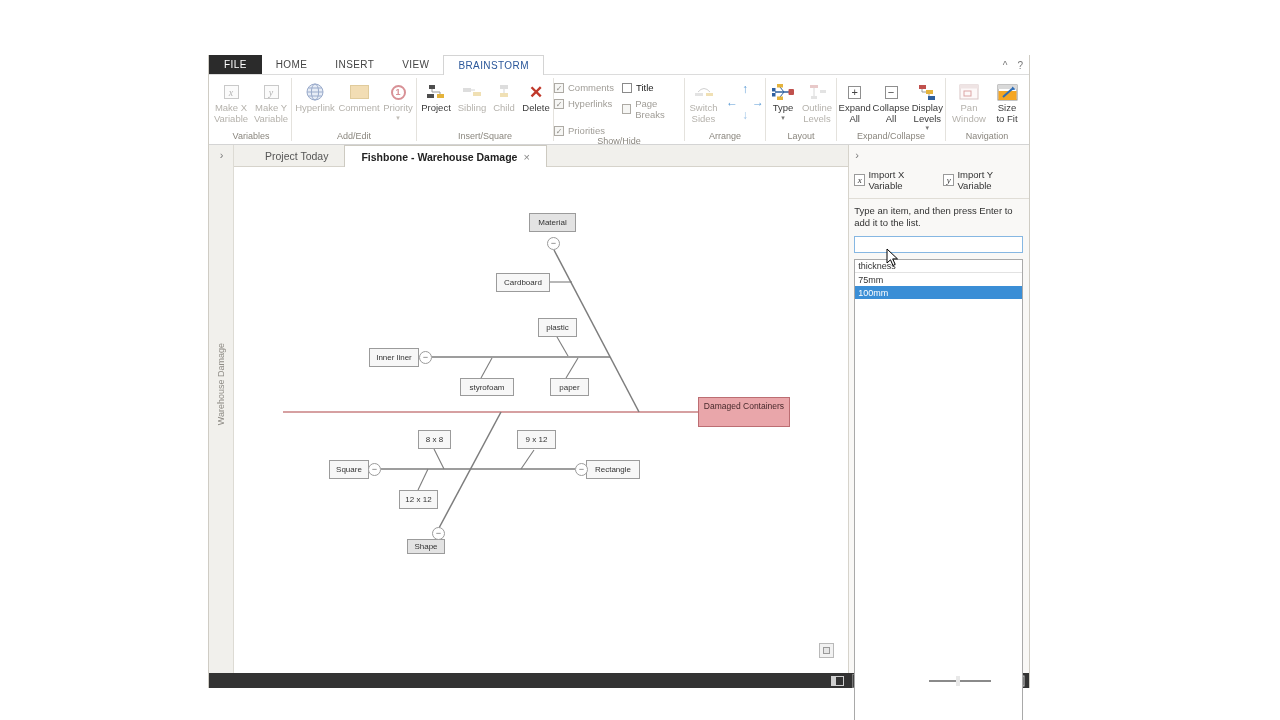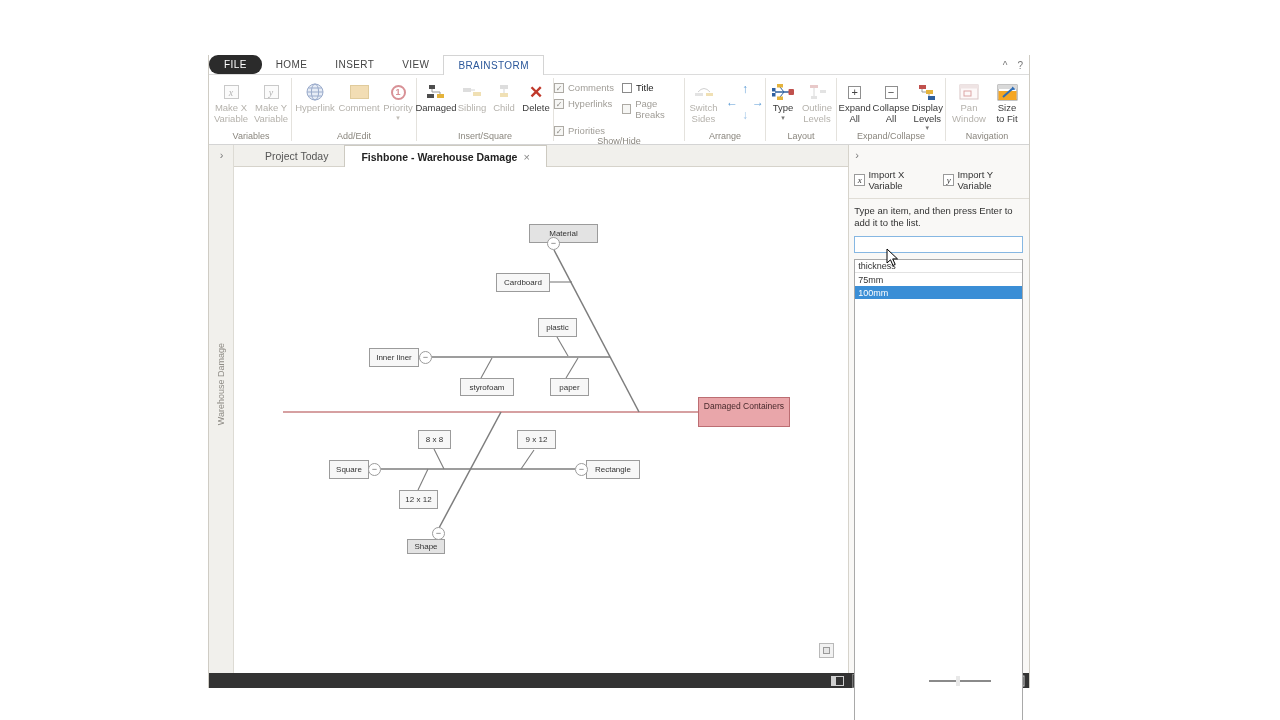--- a/index.html
+++ b/index.html
@@ -4,21 +4,21 @@
 <style>
   * { margin:0; padding:0; box-sizing:border-box; }
   body { background:#ffffff; font-family:"Liberation Sans", sans-serif; width:1280px; height:720px; overflow:hidden; position:relative; }
 
   .app { position:absolute; left:208px; top:55px; width:822px; height:633px; background:#fff;
          border-left:1px solid #cfccc4; border-right:1px solid #cfccc4; font-size:10px; color:#3b3b3b; }
 
   
   .tabrow { height:20px; display:flex; align-items:stretch; background:#fff; border-bottom:1px solid #dcdcdc; position:relative; }
   .rtab { padding:0 14px; display:flex; align-items:center; font-size:10px; color:#444; letter-spacing:.4px; cursor:default; }
-  .rtab.file { background:#2b2b2b; color:#fff; padding:0 15px;border-radius:9px; }
+  .rtab.file { background:#2b2b2b; color:#fff; padding:0 15px; }
   .rtab.active { background:#fff; border:1px solid #d4d4d4; border-bottom:none; margin-bottom:-1px; color:#2b579a; }
   .winbtns { position:absolute; right:6px; top:0; height:20px; display:flex; align-items:center; gap:10px; color:#777; font-size:10px; }
   .winbtns span { cursor:default; }
 
   
   .ribbon { height:70px; display:flex; align-items:stretch; border-bottom:1px solid #d4d4d4; background:#fff; padding-left:2px; }
   .rsep { width:1px; background:#e4e2dd; margin:3px 0; }
   .rgroup { display:flex; flex-direction:column; }
   .rbody { flex:1; display:flex; align-items:flex-start; justify-content:center; padding-top:5px; }
   .glabel { height:13px; text-align:center; font-size:9px; color:#8a867e; white-space:nowrap; }
@@ -194,21 +194,21 @@
             <svg width="20" height="16" viewBox="0 0 20 16">
               <rect x="3" y="1" width="6" height="4" fill="#4d4d4d"></rect>
               <line x1="6" y1="5" x2="6" y2="8" stroke="#9a9a9a"></line>
               <line x1="6" y1="8" x2="14" y2="8" stroke="#9a9a9a"></line>
               <line x1="14" y1="8" x2="14" y2="10" stroke="#9a9a9a"></line>
               <rect x="1" y="10" width="7" height="4" fill="#4d4d4d"></rect>
               <rect x="11" y="10" width="7" height="4" fill="#e4b33c"></rect>
             </svg>
           </div>
           <div class="lbl">
-              <span>Damaged</span>
+              <span>Project</span>
             </div>
         </div>
         <div class="rbtn dis" style="width:34px">
           <div class="ric">
             <svg width="20" height="16" viewBox="0 0 20 16">
               <rect x="1" y="4" width="8" height="4" fill="#dddddd"></rect>
               <line x1="9" y1="6" x2="13" y2="6" stroke="#d5d5d5"></line>
               <rect x="11" y="8" width="8" height="4" fill="#f0e0b4"></rect>
             </svg>
           </div>
@@ -447,21 +447,21 @@
           <line x1="332" y1="211" x2="344" y2="191" stroke="#7d7d7d" stroke-width="1.1"></line>
 
           <line x1="267" y1="245" x2="205" y2="361" stroke="#7d7d7d" stroke-width="1.5"></line>
 
           <line x1="147" y1="302" x2="341" y2="302" stroke="#7d7d7d" stroke-width="1.5"></line>
           <line x1="200" y1="282" x2="210" y2="302" stroke="#7d7d7d" stroke-width="1.1"></line>
           <line x1="300" y1="283" x2="287" y2="302" stroke="#7d7d7d" stroke-width="1.1"></line>
           <line x1="184" y1="323" x2="194" y2="302" stroke="#7d7d7d" stroke-width="1.1"></line>
         </svg>
 
-        <div class="node grey" style="left:295px;top:57px;width:69px;height:19px">Material</div>
+        <div class="node grey" style="left:295px;top:46px;width:47px;height:19px">Material</div>
         <div class="cap" style="left:313px;top:70px">−</div>
 
         <div class="node" style="left:262px;top:106px;width:54px;height:19px">Cardboard</div>
         <div class="node" style="left:304px;top:151px;width:39px;height:19px">plastic</div>
 
         <div class="node" style="left:135px;top:181px;width:50px;height:19px">Inner liner</div>
         <div class="cap" style="left:185px;top:184px">−</div>
 
         <div class="node" style="left:226px;top:211px;width:54px;height:18px">styrofoam</div>
         <div class="node" style="left:316px;top:211px;width:39px;height:18px">paper</div>

